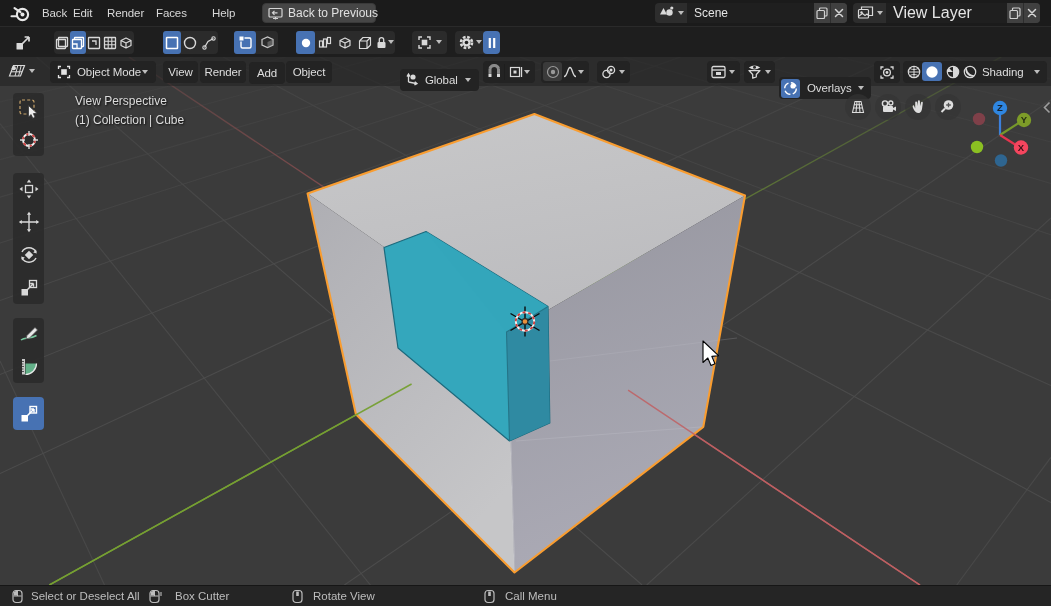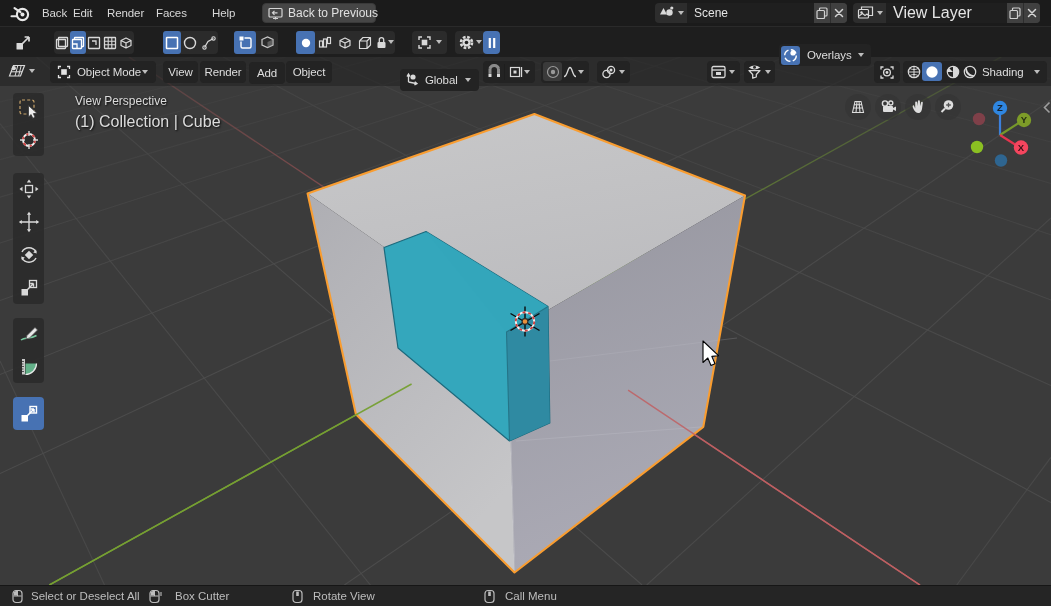--- a/index.html
+++ b/index.html
@@ -464,21 +464,21 @@
         <path d="M2.8 3.4 Q8.5 -0.6 14.2 3.4 Q8.5 7.4 2.8 3.4 Z" fill="#d9d9d9"></path>
         <circle cx="8.5" cy="3.3" r="1.5" fill="#2a2a2a"></circle>
       </svg>
     </span>
   <span style="position:absolute;right:3px;top:9px">
       <svg width="7" height="5" viewBox="0 0 7 5">
         <path d="M0 0 L6 0 L3 4 Z" fill="#bdbdbd"></path>
       </svg>
     </span>
   </div>
-<div class="hbtn" style="left:779px;top:44px;width:92px;text-align:center">
+<div class="hbtn" style="left:779px;top:77px;width:92px;text-align:center">
   <span style="position:absolute;left:2px;top:1.5px;width:19px;height:19px;background:#4772b3;border-radius:3px">
     <span style="position:absolute;left:1px;top:1px">
         <svg width="17" height="17" viewBox="0 0 17 17">
           <circle cx="8.5" cy="8.5" r="5.8" fill="none" stroke="#fff" stroke-width="1.4" stroke-dasharray="6.5 2.5"></circle>
           <circle cx="11" cy="6" r="2.6" fill="#fff"></circle>
         </svg>
       </span>
     </span>
   <span style="position:absolute;left:28px">Overlays</span>
   <span style="position:absolute;right:6px;top:9px">
@@ -588,21 +588,21 @@
     </svg>
   </div>
 <div class="tbtn" style="top:397px;height:33px;background:#4772b3;border-radius:4px">
     <svg width="22" height="22" viewBox="0 0 22 22">
       <rect x="3.5" y="12" width="6.5" height="6.5" fill="#fff"></rect>
       <path d="M9 13 L16 6 M16 6 L12.5 6 M16 6 L16 9.5" stroke="#fff" stroke-width="1.5" fill="none"></path>
       <rect x="12" y="3.5" width="6.5" height="6.5" fill="none" stroke="#fff" stroke-width="1.4"></rect>
     </svg>
   </div>
 <div class="abs" style="left:75px;top:94px;color:#dcdcdc;font-size:12px;text-shadow:1px 1px 2px rgba(0,0,0,0.8)">View Perspective</div>
-<div class="abs" style="left:75px;top:113px;color:#dcdcdc;font-size:16px;text-shadow:1px 1px 2px rgba(0,0,0,0.8)">(1) Collection | Cube</div>
+<div class="abs" style="left:75px;top:113px;color:#dcdcdc;font-size:12px;text-shadow:1px 1px 2px rgba(0,0,0,0.8)">(1) Collection | Cube</div>
 <div class="abs" style="left:845px;top:94px;width:26px;height:26px;border-radius:13px;background:rgba(52,52,52,0.66);display:flex;align-items:center;justify-content:center">
     <svg width="20" height="20" viewBox="0 0 20 20">
       <path d="M4.5 15.5 L7 4.5 L13 4.5 L15.5 15.5 Z M5.6 11 L14.4 11 M6.3 7.8 L13.7 7.8 M9 4.5 L8 15.5 M11 4.5 L12 15.5" stroke="#ddd" stroke-width="1.1" fill="none"></path>
     </svg>
   </div>
 <div class="abs" style="left:875px;top:94px;width:26px;height:26px;border-radius:13px;background:rgba(52,52,52,0.66);display:flex;align-items:center;justify-content:center">
     <svg width="20" height="20" viewBox="0 0 20 20">
       <circle cx="7" cy="6.5" r="2.6" fill="none" stroke="#ddd" stroke-width="1.4"></circle>
       <circle cx="12.8" cy="6" r="2" fill="none" stroke="#ddd" stroke-width="1.4"></circle>
       <rect x="5" y="9" width="10" height="6" rx="1" fill="#ddd"></rect>

